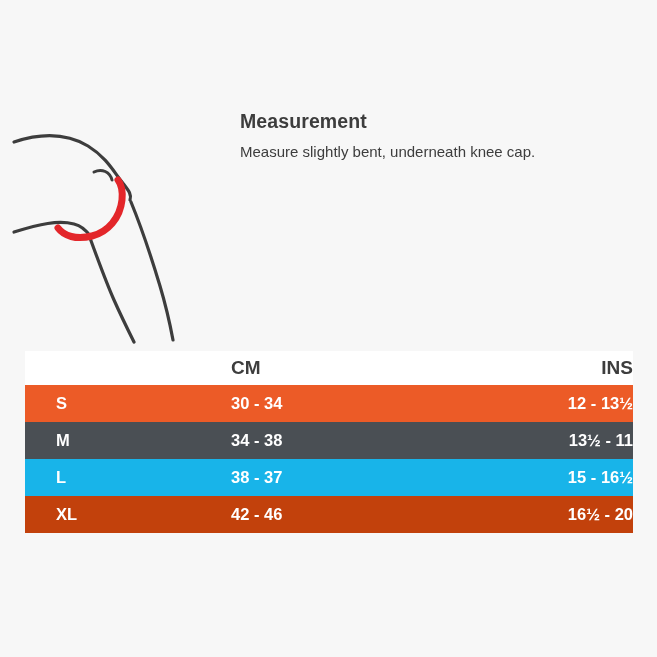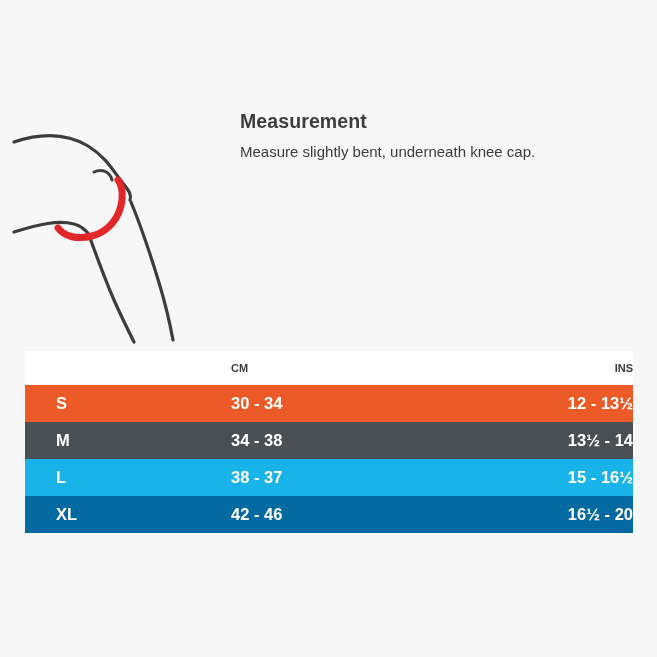--- a/index.html
+++ b/index.html
@@ -74,39 +74,39 @@
     vertical-align: middle;
     font-size: 16.5px;
     font-weight: bold;
     text-align: left;
     white-space: nowrap;
   }
   .size-table thead th {
     background: #ffffff;
     color: #3d3d3d;
     height: 34px;
-    font-size: 11px;
+    font-size: 19px;
   }
   .size-table th.pad,
   .size-table td.pad {
     padding-left: 31px;
   }
   .size-table th.pad2,
   .size-table td.pad2 {
     padding-left: 23px;
     text-align: right;
   }
   .size-table td.label {
     padding-left: 31px;
   }
 
   .row-s  td { background: #ec5b27; color: #ffffff; }
   .row-m  td { background: #4a4f54; color: #ffffff; }
   .row-l  td { background: #18b4e9; color: #ffffff; }
-  .row-xl td { background: #0369a1; color: #ffffff; margin-top: 12px; }
+  .row-xl td { background: #c2410c; color: #ffffff; margin-top: 12px; }
 
   .size-table tbody td { height: 37px; }
 </style>
 </head>
 <body>
 
 <div class="canvas">
 
   <div class="leg-illustration">
     <svg viewBox="0 0 220 240" width="220" height="240">
@@ -146,21 +146,21 @@
     </thead>
     <tbody>
       <tr class="row-s">
         <td class="label">S</td>
         <td class="pad">30 - 34</td>
         <td class="pad2">12 - 13½</td>
       </tr>
       <tr class="row-m">
         <td class="label">M</td>
         <td class="pad">34 - 38</td>
-        <td class="pad2">13½ - 14</td>
+        <td class="pad2">13½ - 11</td>
       </tr>
       <tr class="row-l">
         <td class="label">L</td>
         <td class="pad">38 - 37</td>
         <td class="pad2">15 - 16½</td>
       </tr>
       <tr class="row-xl">
         <td class="label">XL</td>
         <td class="pad">42 - 46</td>
         <td class="pad2">16½ - 20</td>

